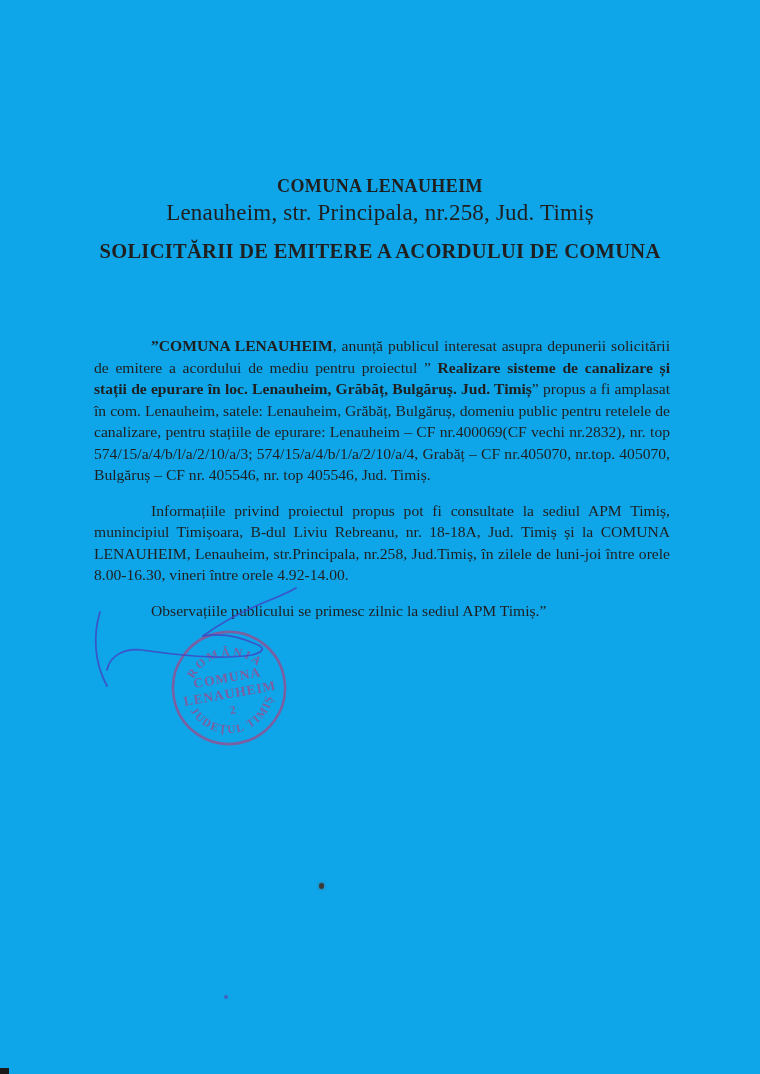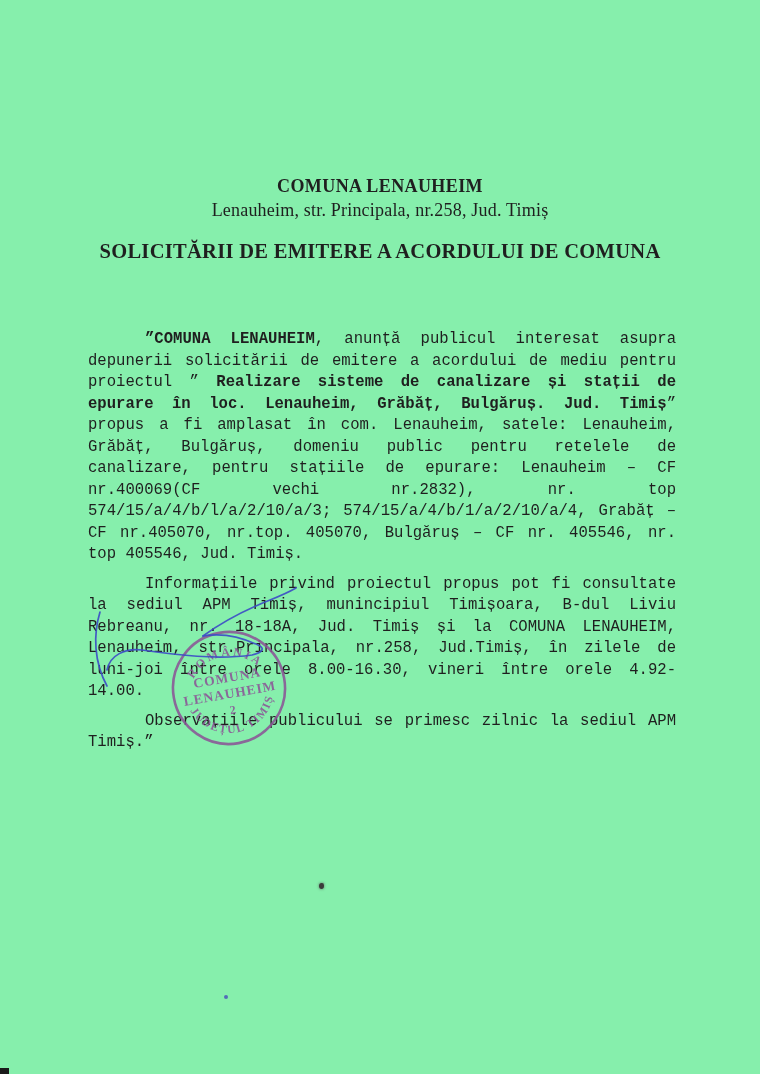--- a/index.html
+++ b/index.html
@@ -4,47 +4,47 @@
 <style>
   html,body{margin:0;padding:0;}
   body{
     background:#e8e8e8;
     font-family:"Liberation Serif","DejaVu Serif",serif;
   }
   .page{
     position:relative;
     width:760px;height:1074px;
     margin:0 auto;
-    background:#86efac;
+    background:#0ea5e9;
     color:var(--text-color,#1f1f1f);
     overflow:hidden;
   }
   .header{
     position:absolute;top:176px;left:0;width:100%;
     text-align:center;
   }
   .org-name{
     font-size:18px;font-weight:bold;letter-spacing:.4px;
     margin:0;
   }
   .org-address{
-    font-size:18px;margin-top:3px;letter-spacing:.2px;
+    font-size:23px;margin-top:3px;letter-spacing:.2px;
   }
   .doc-title{
     position:absolute;top:238px;left:0;width:100%;
     text-align:center;font-weight:bold;
     font-size:20.5px;line-height:27px;letter-spacing:.3px;
   }
   .body-text{
     position:absolute;top:321px;left:80px;width:604px;
     font-size:15.6px;line-height:21.5px;
     text-align:justify;
   }
   .body-text p{
-    margin:8px;text-indent:57px;font-family:Liberation Mono, monospace;
+    margin:14px;text-indent:57px;
   }
   .body-text .b{font-weight:bold;}
   
   .stamp{
     position:absolute;left:169px;top:628px;
     width:120px;height:120px;
     transform:rotate(-10deg);
     opacity:.88;
     z-index:2;
   }

